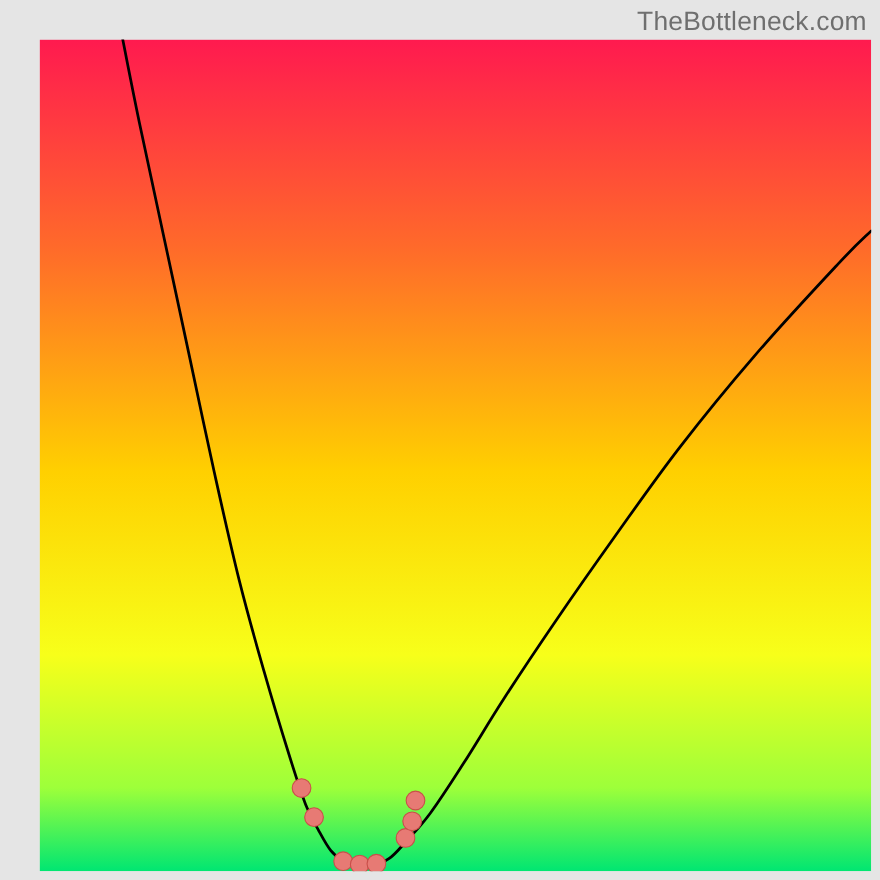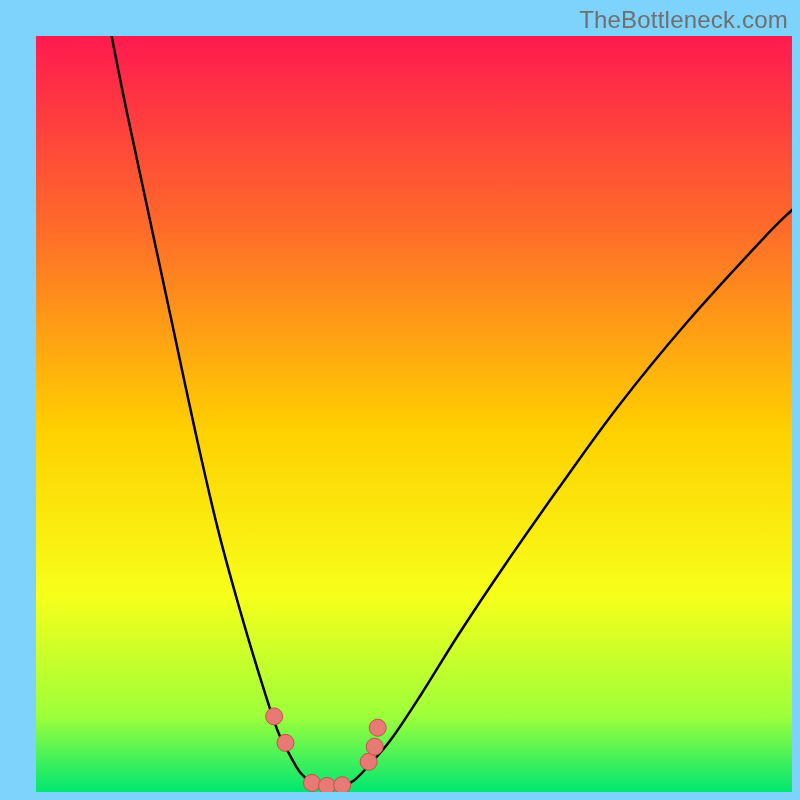--- a/index.html
+++ b/index.html
@@ -10,21 +10,21 @@
     background: #000;
     overflow: hidden;
     font-family: Arial, Helvetica, sans-serif;
   }
   .frame {
     position: absolute;
     left: 0;
     top: 0;
     width: 800px;
     height: 800px;
-    background: #7dd3fc;
+    background: #e5e5e5;
   }
   .plot {
     position: absolute;
     left: 36px;
     top: 36px;
     width: 756px;
     height: 756px;
     
   }
   .watermark {

